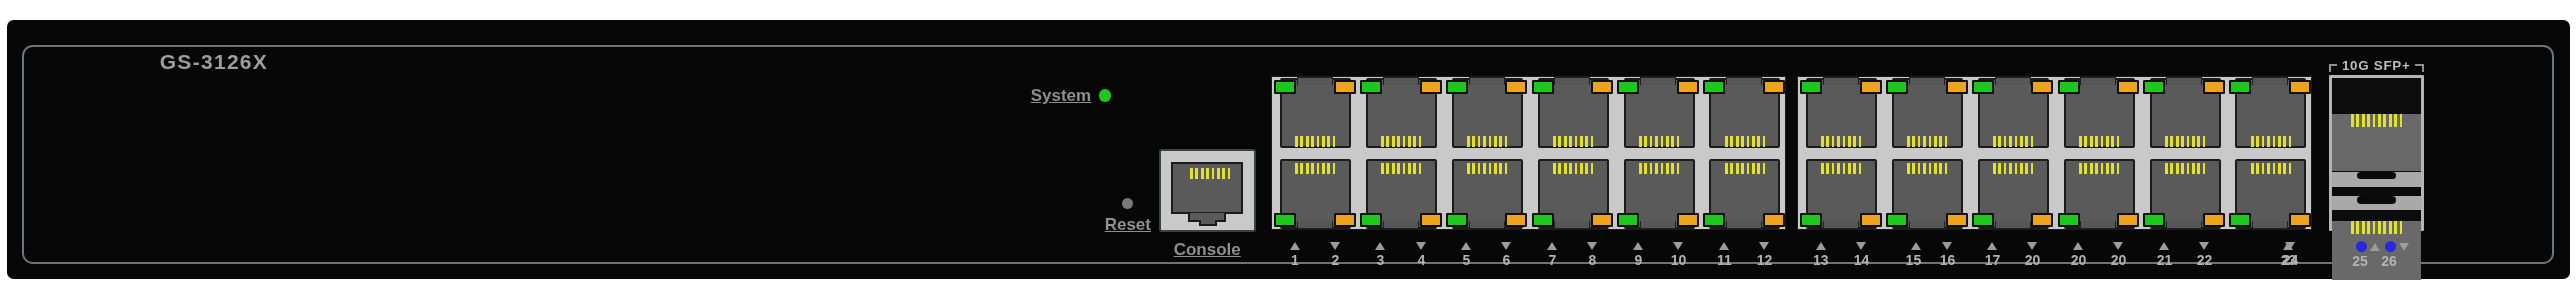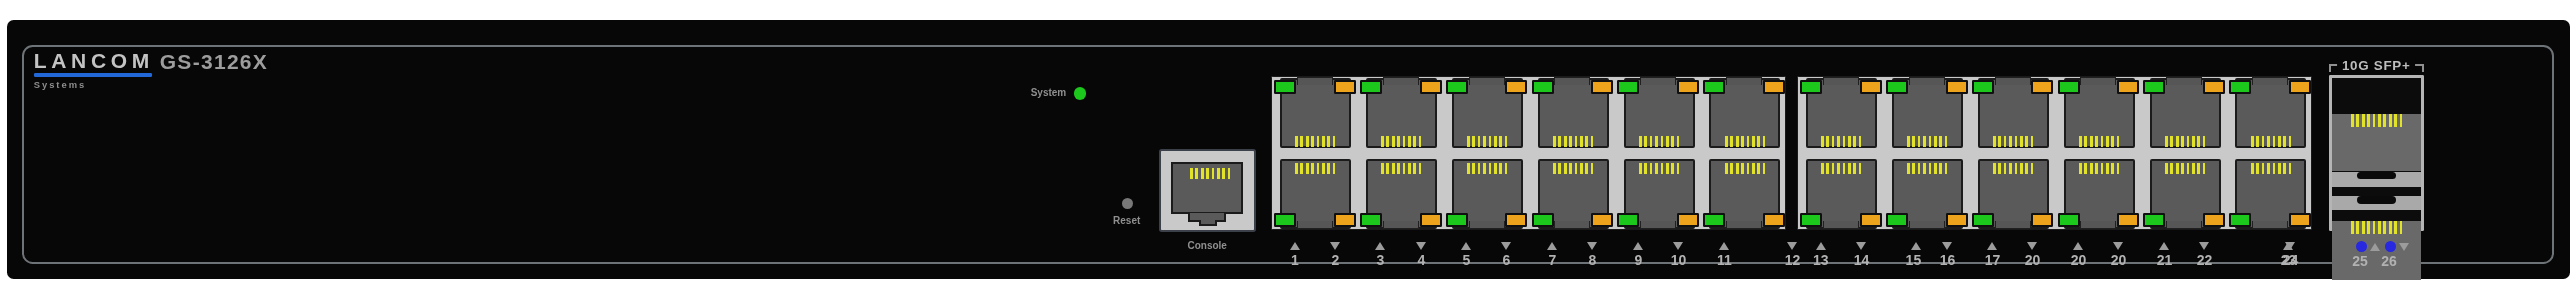--- a/index.html
+++ b/index.html
@@ -11,21 +11,21 @@
              border:2px solid #6e7377;border-radius:10.7px;box-sizing:border-box;}
 
   
   .brand{position:absolute;left:27px;top:29.5px;}
   .brand-text{font-size:21px;font-weight:bold;letter-spacing:4.7px;color:#c3c3c3;line-height:1;}
   .brand-underline{margin-top:2px;width:118px;height:4px;background:var(--brand-underline,#2268d8);border-radius:1.3px;}
   .brand-sub{margin-top:2.7px;font-size:9.4px;font-weight:bold;letter-spacing:2px;color:#8d8d8d;}
   .model{position:absolute;left:153px;top:31px;font-size:21px;font-weight:bold;
          letter-spacing:1.3px;color:#9d9d9d;line-height:1;}
 
-  .panel-label{font-size:10px;font-weight:bold;color:var(--label-gray,#8f8f8f);line-height:1;}
+  .panel-label{font-size:17px;font-weight:bold;color:var(--label-gray,#8f8f8f);line-height:1;text-decoration:underline;}
 
   
   .system-group{position:absolute;left:1024px;top:67px;display:flex;align-items:center;gap:7.4px;}
   .sys-led{width:12.7px;height:12.7px;border-radius:50%;background:var(--led-green,#1dc81d);}
 
   
   .reset-dot{position:absolute;left:1115px;top:178px;width:11.4px;height:11.4px;border-radius:50%;background:#787878;}
   .reset-label{position:absolute;left:1098px;top:196px;width:44px;text-align:center;}
 
   
@@ -96,25 +96,20 @@
   .led-dot{width:11.4px;height:11.4px;border-radius:50%;background:var(--led-blue,#2424dd);}
   .sfp-label .pnum{margin-top:2px;width:17.4px;text-align:left;margin-left:-3.4px;}
 </style>
 </head>
 <body>
 
 <div class="page">
   <div class="chassis">
     <div class="faceplate"></div>
 
-    <div class="brand">
-      <div class="brand-text">LANCOM</div>
-      <div class="brand-underline"></div>
-      <div class="brand-sub">Systems</div>
-    </div>
     <div class="model">GS-3126X</div>
 
     <div class="system-group">
       <span class="panel-label">System</span>
       <span class="sys-led" style="background: rgb(29, 200, 29);"></span>
     </div>
 
     <div class="reset-dot"></div>
     <div class="reset-label panel-label">Reset</div>
 
@@ -232,21 +227,21 @@
           <div class="pnum">9</div>
         </div>
         <div class="port-label" style="left: 393px;">
           <div class="tri-down"></div>
           <div class="pnum">10</div>
         </div>
         <div class="port-label" style="left: 439px;">
           <div class="tri-up"></div>
           <div class="pnum">11</div>
         </div>
-        <div class="port-label" style="left: 479px; margin-left: 28px;">
+        <div class="port-label" style="left: 479px;">
           <div class="tri-down"></div>
           <div class="pnum">12</div>
         </div>
       </div>
     <div class="copper-group g1">
         <div class="plate">
           <div class="notch nt" style="left: 25px; top: 0px;"></div>
           <div class="notch nb" style="left: 25px; top: 144px;"></div>
           <div class="jack" style="left: 8px; top: 1.3px;"></div>
           <div class="jack" style="left: 8px; top: 82px;"></div>

